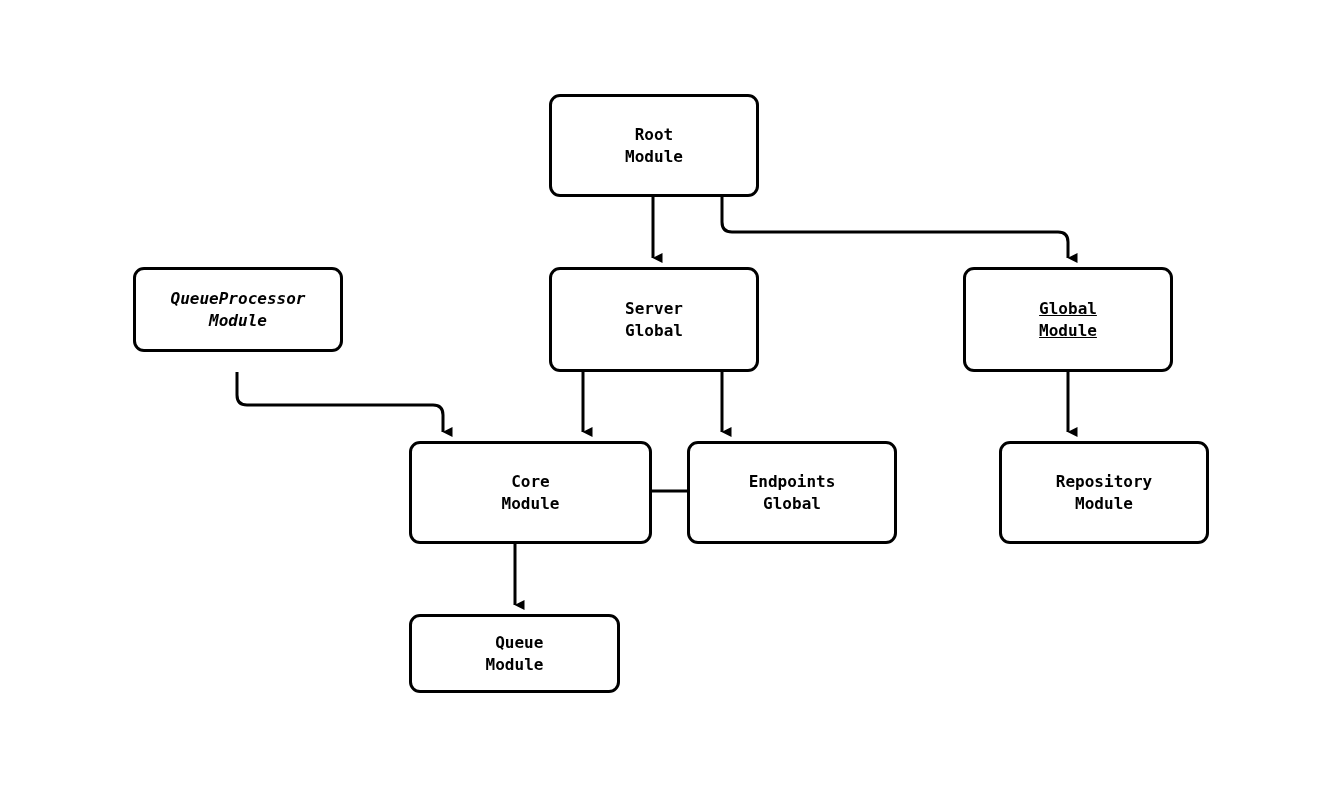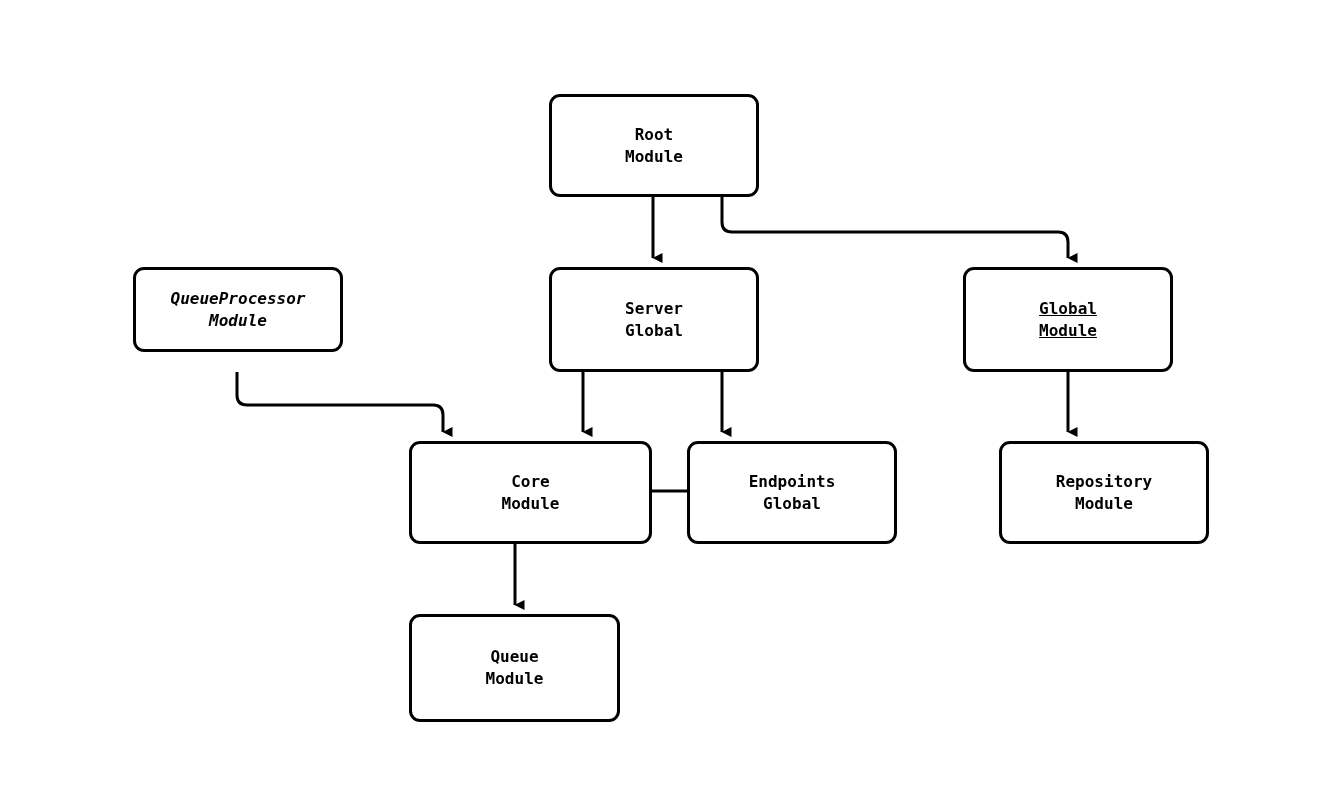--- a/index.html
+++ b/index.html
@@ -93,18 +93,18 @@
 Module</div>
   </div>
   <div class="node-box" style="left: 687px; top: 441px; width: 210px; height: 103px; border-color: rgb(0, 0, 0); background: rgb(255, 255, 255);">
     <div class="node-label">Endpoints
 Global</div>
   </div>
   <div class="node-box" style="left: 963px; top: 441px; width: 210px; height: 103px; border-color: rgb(0, 0, 0); background: rgb(255, 255, 255); margin-left: 36px;">
     <div class="node-label">Repository
 Module</div>
   </div>
-  <div class="node-box" style="left: 409px; top: 614px; width: 211px; height: 108px; border-color: rgb(0, 0, 0); background: rgb(255, 255, 255);">
+  <div class="node-box" style="left: 409px; top: 614px; width: 211px; height: 79px; border-color: rgb(0, 0, 0); background: rgb(255, 255, 255); text-align: right;">
     <div class="node-label">Queue
 Module</div>
   </div>
 
 </div>
 
 </body></html>

